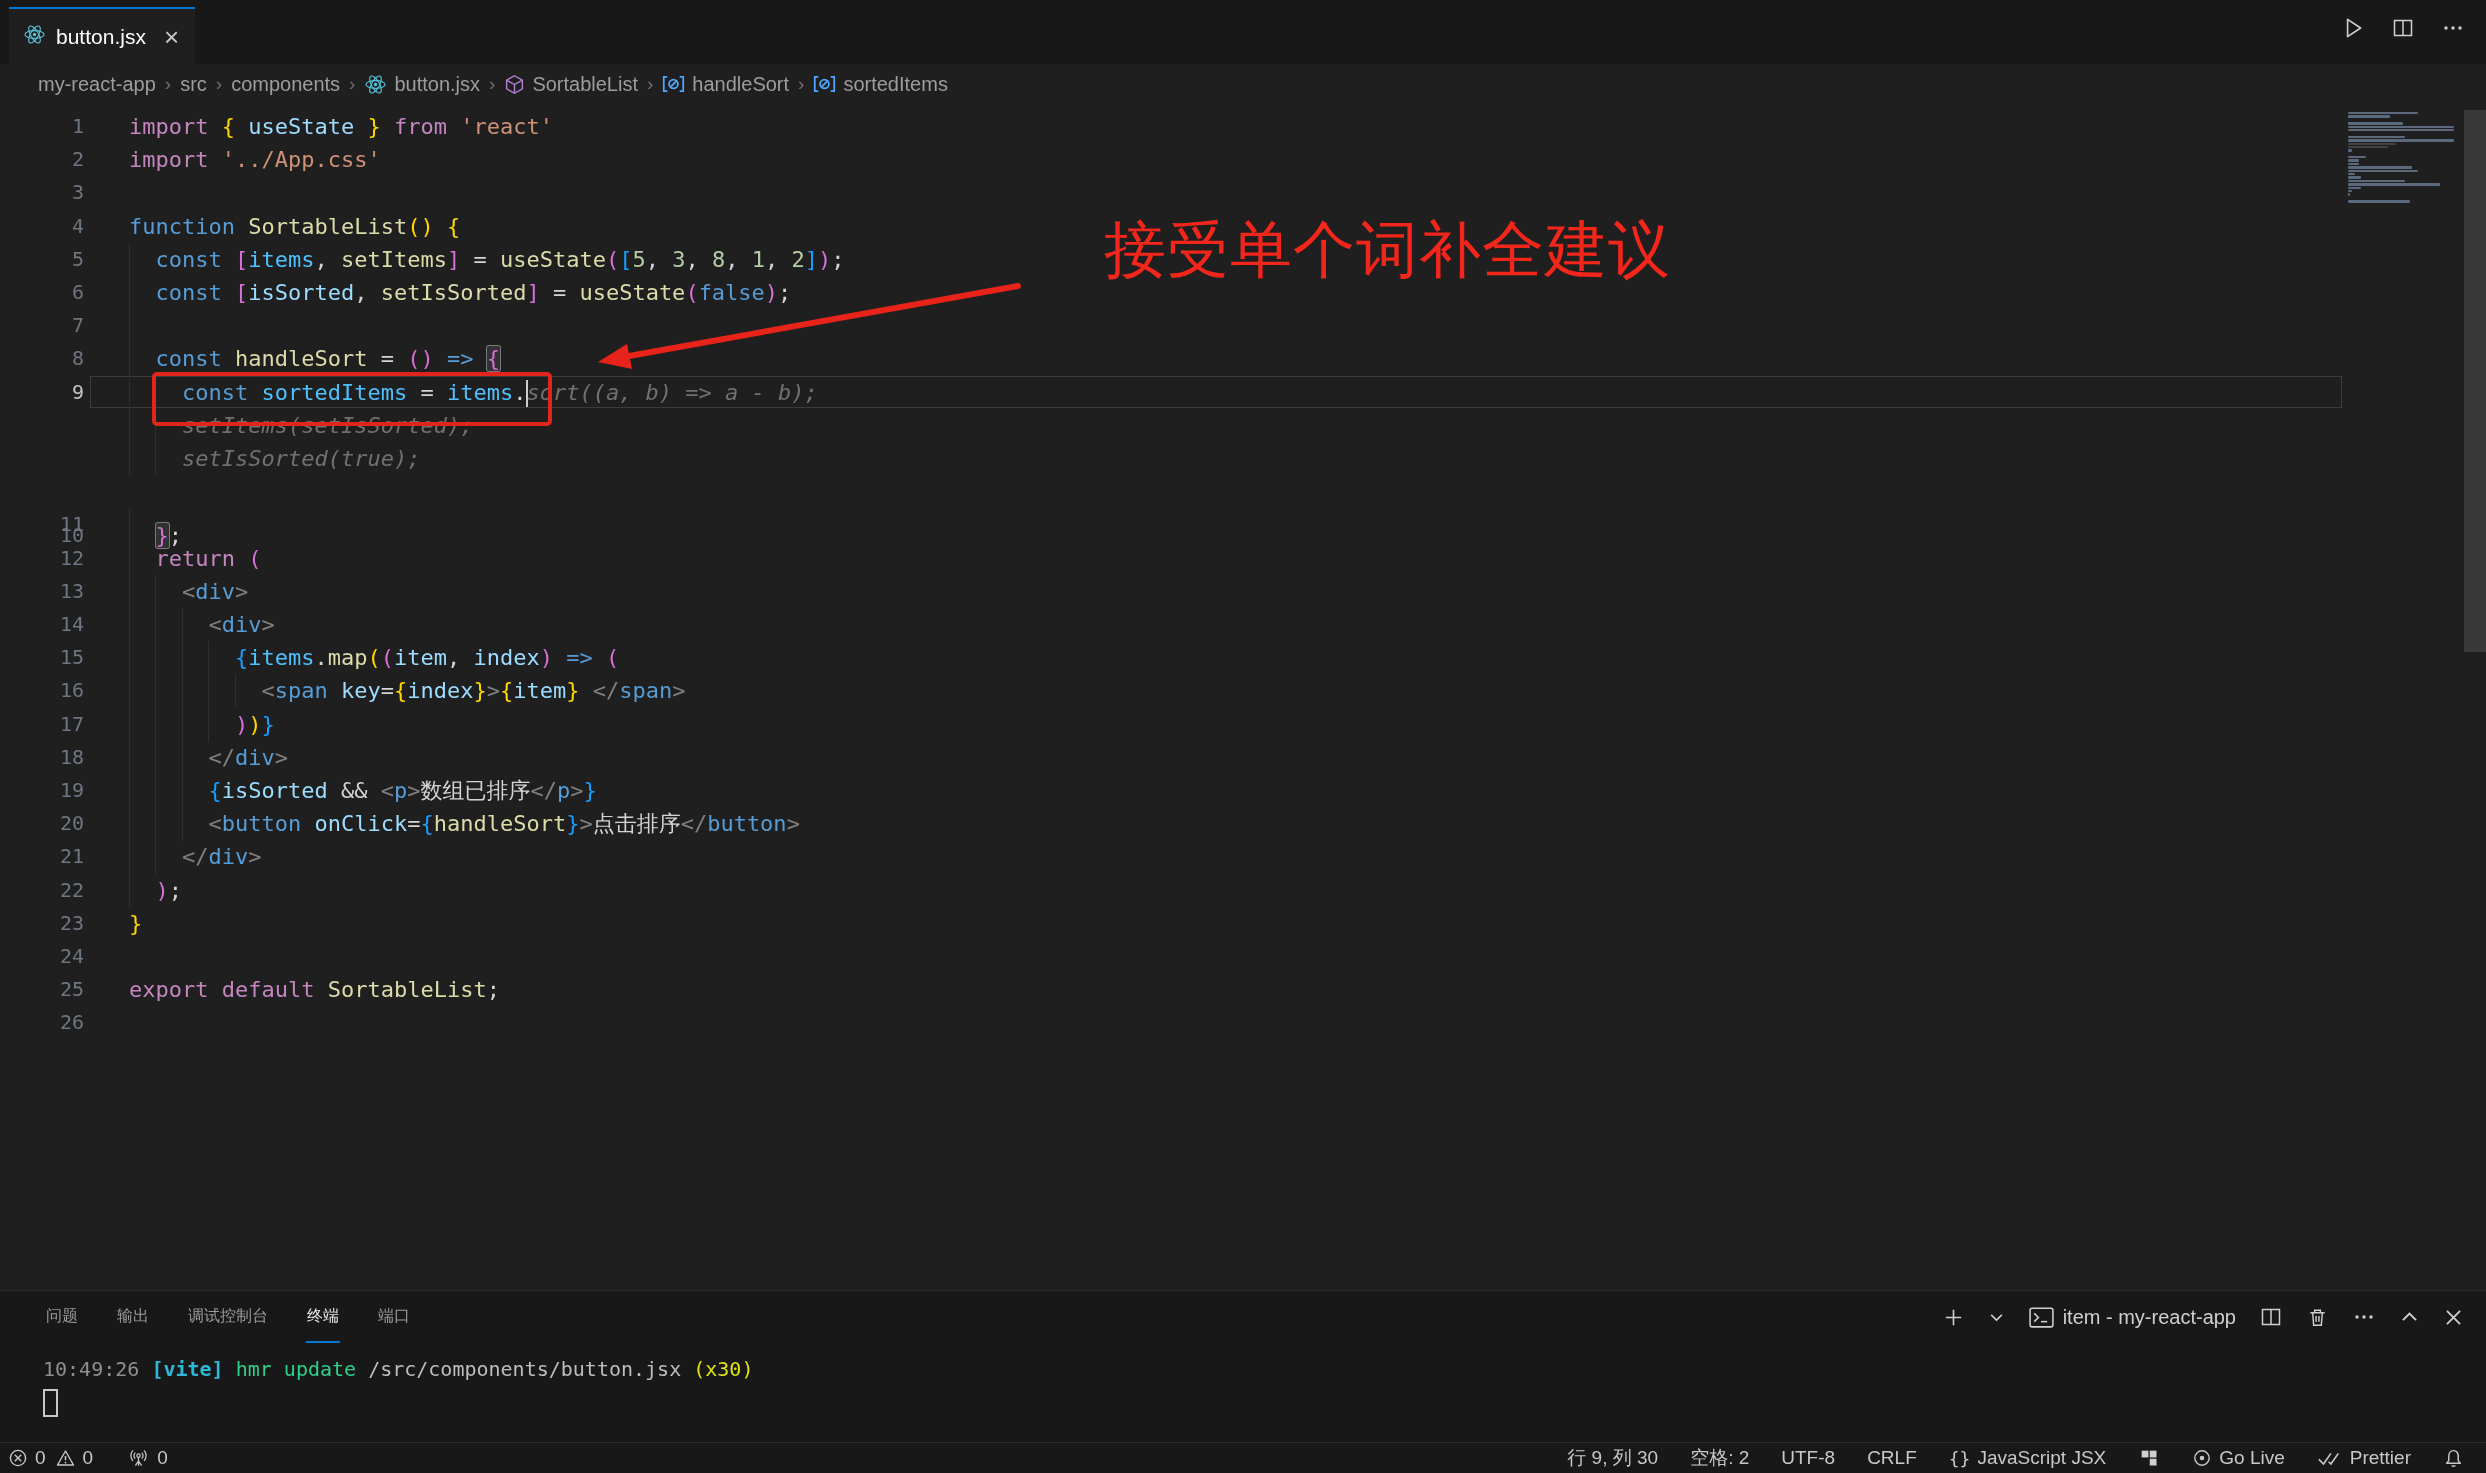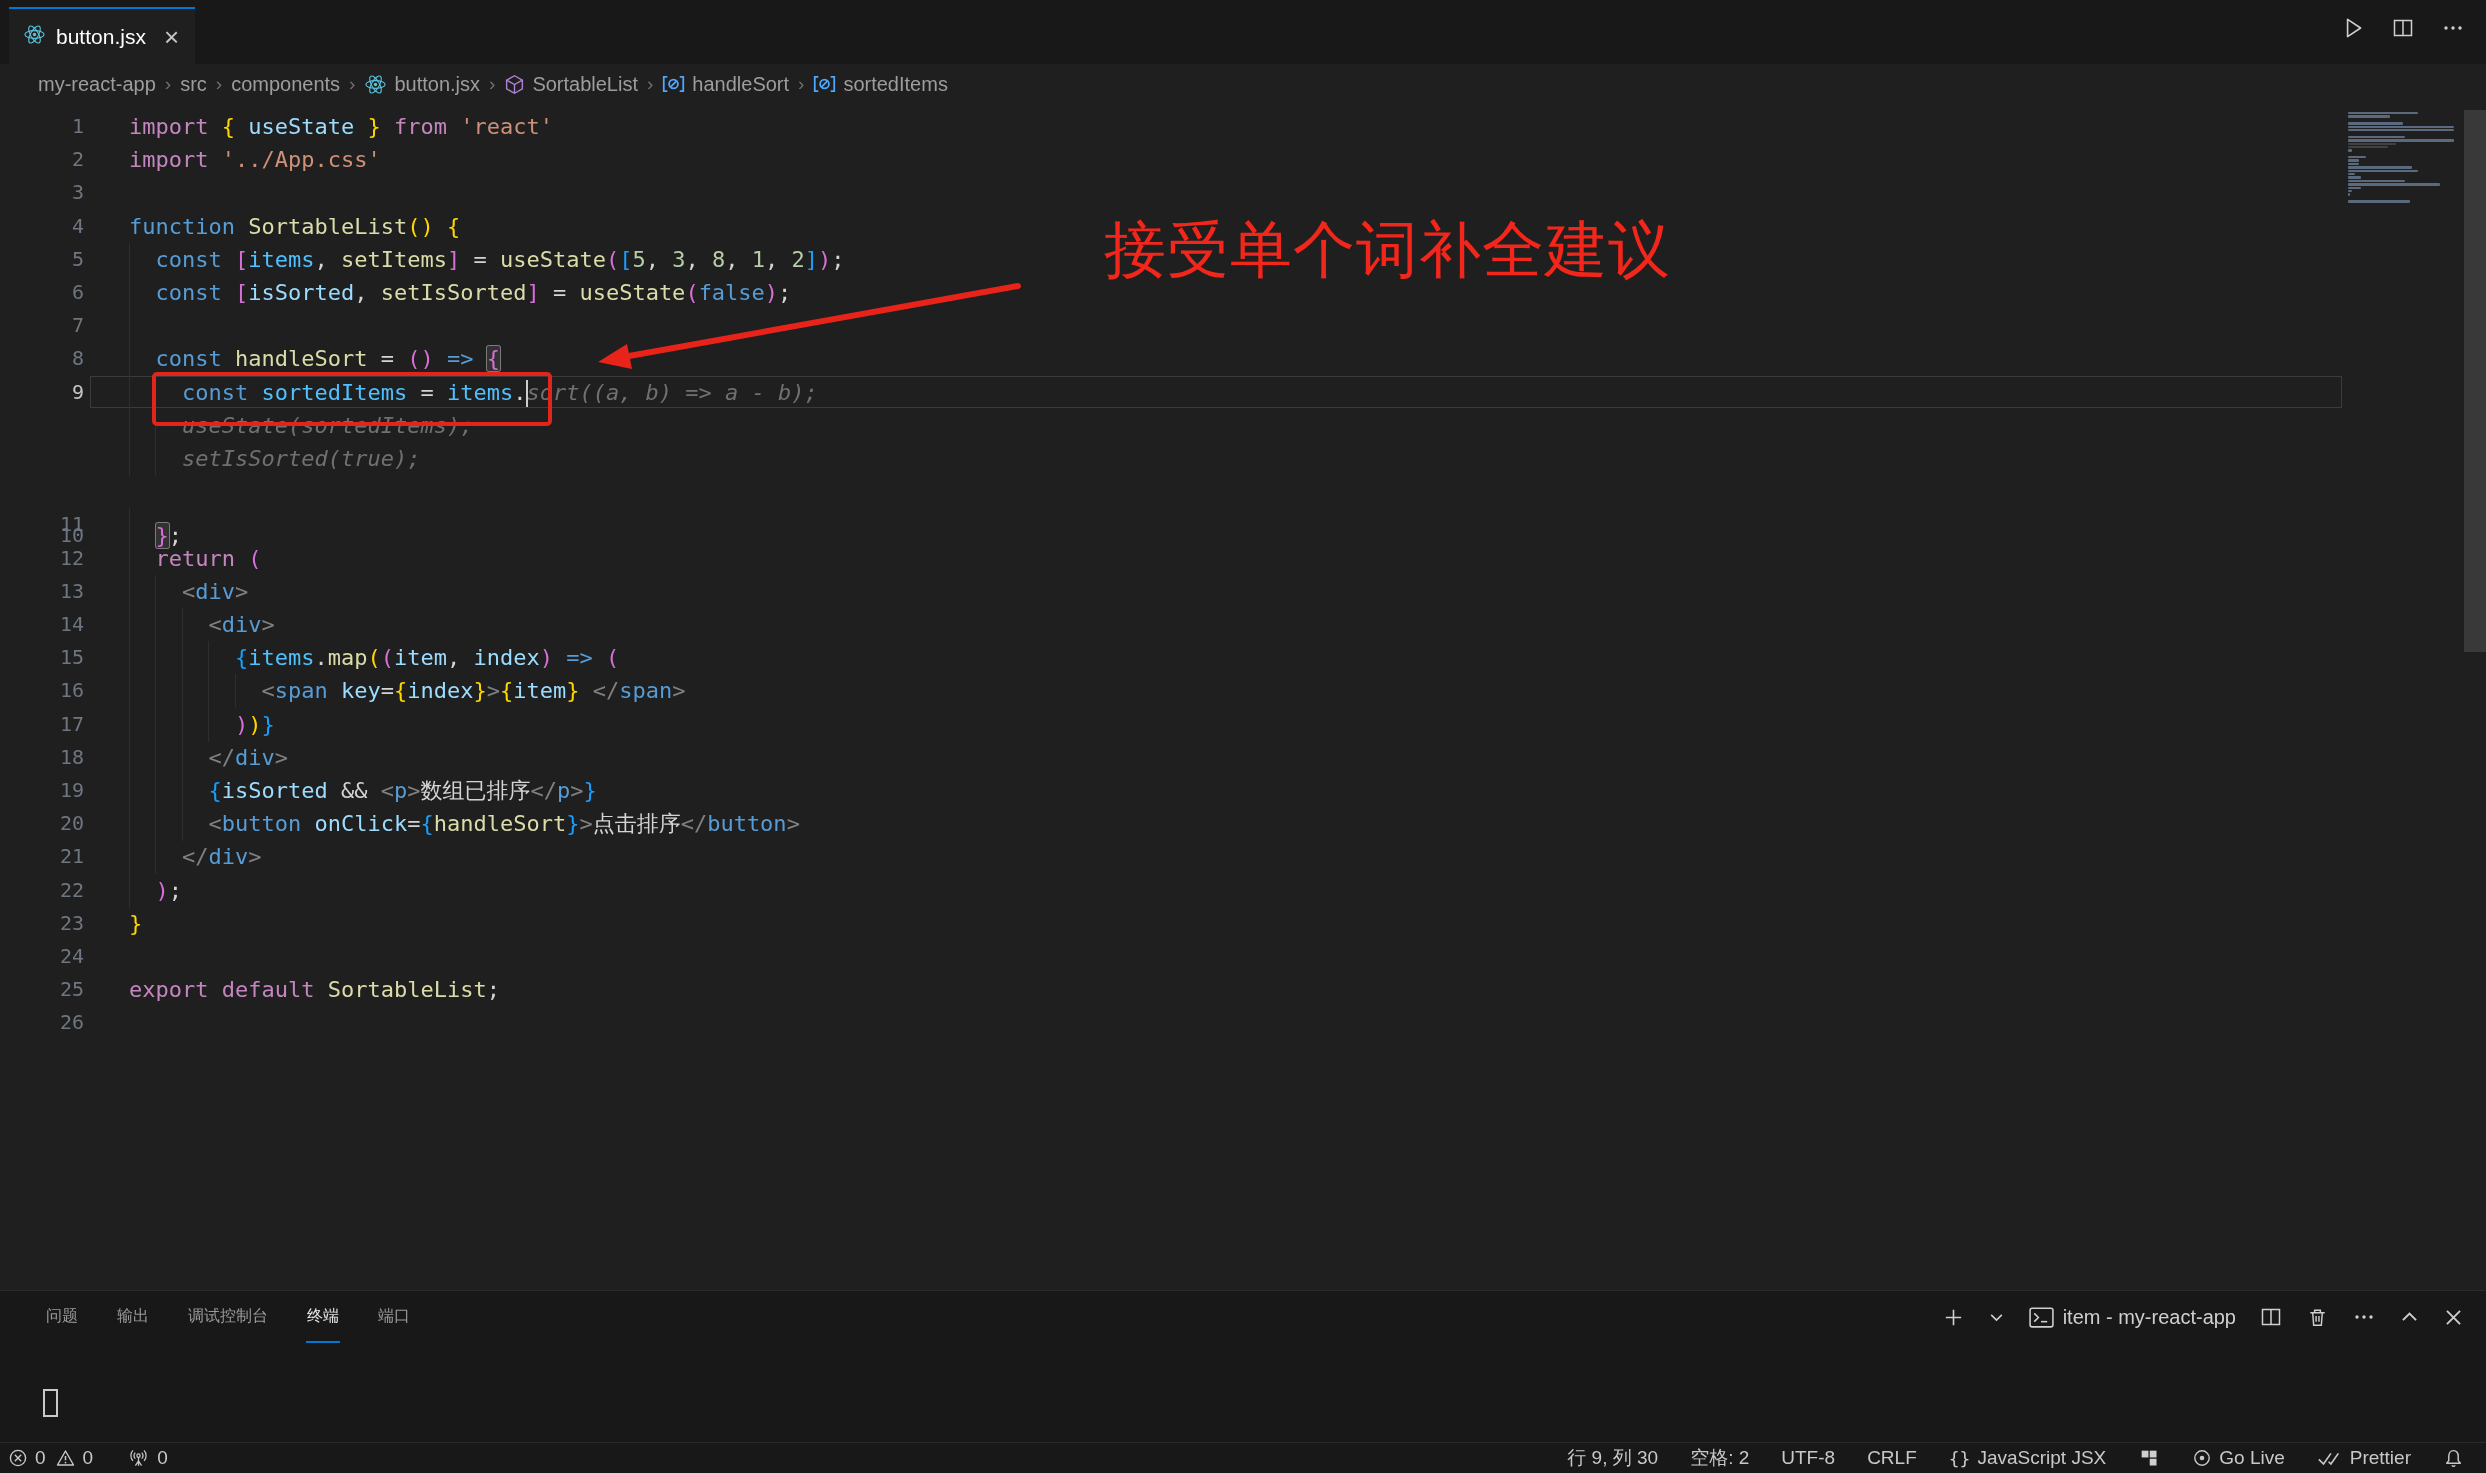--- a/index.html
+++ b/index.html
@@ -186,21 +186,21 @@
   <div id="rows">
       <div class="row" style="top: 6px;"><span class="ln">1</span><span class="code"><span class="tk-kw1">import</span><span class="tk-pl"> </span><span class="tk-b1">{</span><span class="tk-pl"> </span><span class="tk-var">useState</span><span class="tk-pl"> </span><span class="tk-b1">}</span><span class="tk-pl"> </span><span class="tk-kw1">from</span><span class="tk-pl"> </span><span class="tk-str">'react'</span></span></div>
       <div class="row" style="top: 39.2px;"><span class="ln">2</span><span class="code"><span class="tk-kw1">import</span><span class="tk-pl"> </span><span class="tk-str">'../App.css'</span></span></div>
       <div class="row" style="top: 72.4px;"><span class="ln">3</span><span class="code"></span></div>
       <div class="row" style="top: 105.6px;"><span class="ln">4</span><span class="code"><span class="tk-kw2">function</span><span class="tk-pl"> </span><span class="tk-fn">SortableList</span><span class="tk-b1">()</span><span class="tk-pl"> </span><span class="tk-b1">{</span></span></div>
       <div class="row" style="top: 138.8px;"><div class="guide" style="left: 129px;"></div><span class="ln">5</span><span class="code"><span class="tk-pl">  </span><span class="tk-kw2">const</span><span class="tk-pl"> </span><span class="tk-b2">[</span><span class="tk-cvar">items</span><span class="tk-pl">, </span><span class="tk-fn">setItems</span><span class="tk-b2">]</span><span class="tk-pl"> = </span><span class="tk-fn">useState</span><span class="tk-b2">(</span><span class="tk-b3">[</span><span class="tk-num">5</span><span class="tk-pl">, </span><span class="tk-num">3</span><span class="tk-pl">, </span><span class="tk-num">8</span><span class="tk-pl">, </span><span class="tk-num">1</span><span class="tk-pl">, </span><span class="tk-num">2</span><span class="tk-b3">]</span><span class="tk-b2">)</span><span class="tk-pl">;</span></span></div>
       <div class="row" style="top: 172px;"><div class="guide" style="left: 129px;"></div><span class="ln">6</span><span class="code"><span class="tk-pl">  </span><span class="tk-kw2">const</span><span class="tk-pl"> </span><span class="tk-b2">[</span><span class="tk-var">isSorted</span><span class="tk-pl">, </span><span class="tk-fn">setIsSorted</span><span class="tk-b2">]</span><span class="tk-pl"> = </span><span class="tk-fn">useState</span><span class="tk-b2">(</span><span class="tk-kw2">false</span><span class="tk-b2">)</span><span class="tk-pl">;</span></span></div>
       <div class="row" style="top: 205.2px;"><div class="guide" style="left: 129px;"></div><span class="ln">7</span><span class="code"></span></div>
       <div class="row" style="top: 238.4px;"><div class="guide" style="left: 129px;"></div><span class="ln">8</span><span class="code"><span class="tk-pl">  </span><span class="tk-kw2">const</span><span class="tk-pl"> </span><span class="tk-fn">handleSort</span><span class="tk-pl"> = </span><span class="tk-b2">()</span><span class="tk-pl"> </span><span class="tk-kw2">=&gt;</span><span class="tk-pl"> </span><span class="tk-b2 tk-mb">{</span></span></div>
       <div class="row cur" style="top: 271.6px;"><div class="hl"></div><div class="guide" style="left: 129px;"></div><div class="guide" style="left: 155.49px;"></div><span class="ln">9</span><span class="code"><span class="tk-pl">    </span><span class="tk-kw2">const</span><span class="tk-pl"> </span><span class="tk-cvar">sortedItems</span><span class="tk-pl"> = </span><span class="tk-cvar">items</span><span class="tk-pl">.</span><span class="tk-gh">sort((a, b) =&gt; a - b);</span></span></div>
-      <div class="row" style="top: 304.8px;"><div class="guide" style="left: 129px;"></div><div class="guide" style="left: 155.49px;"></div><span class="ln"></span><span class="code"><span class="tk-gh">    useState(sortedItems);</span></span></div>
+      <div class="row" style="top: 304.8px;"><div class="guide" style="left: 129px;"></div><div class="guide" style="left: 155.49px;"></div><span class="ln"></span><span class="code"><span class="tk-gh">    setItems(setIsSorted);</span></span></div>
       <div class="row" style="top: 338px; padding-left: 26px;"><div class="guide" style="left: 129px;"></div><div class="guide" style="left: 155.49px;"></div><span class="ln"></span><span class="code"><span class="tk-gh">    setIsSorted(true);</span></span></div>
       <div class="row" style="top: 371.2px; margin-top: 44px;"><div class="guide" style="left: 129px;"></div><span class="ln">10</span><span class="code"><span class="tk-pl">  </span><span class="tk-b2 tk-mb">}</span><span class="tk-pl">;</span></span></div>
       <div class="row" style="top: 404.4px;"><div class="guide" style="left: 129px;"></div><span class="ln">11</span><span class="code"></span></div>
       <div class="row" style="top: 437.6px;"><div class="guide" style="left: 129px;"></div><span class="ln">12</span><span class="code"><span class="tk-pl">  </span><span class="tk-kw1">return</span><span class="tk-pl"> </span><span class="tk-b2">(</span></span></div>
       <div class="row" style="top: 470.8px;"><div class="guide" style="left: 129px;"></div><div class="guide" style="left: 155.49px;"></div><span class="ln">13</span><span class="code"><span class="tk-pl">    </span><span class="tk-ang">&lt;</span><span class="tk-tag">div</span><span class="tk-ang">&gt;</span></span></div>
       <div class="row" style="top: 504px;"><div class="guide" style="left: 129px;"></div><div class="guide" style="left: 155.49px;"></div><div class="guide" style="left: 181.98px;"></div><span class="ln">14</span><span class="code"><span class="tk-pl">      </span><span class="tk-ang">&lt;</span><span class="tk-tag">div</span><span class="tk-ang">&gt;</span></span></div>
       <div class="row" style="top: 537.2px;"><div class="guide" style="left: 129px;"></div><div class="guide" style="left: 155.49px;"></div><div class="guide" style="left: 181.98px;"></div><div class="guide" style="left: 208.47px;"></div><span class="ln">15</span><span class="code"><span class="tk-pl">        </span><span class="tk-b3">{</span><span class="tk-cvar">items</span><span class="tk-pl">.</span><span class="tk-fn">map</span><span class="tk-b1">(</span><span class="tk-b2">(</span><span class="tk-var">item</span><span class="tk-pl">, </span><span class="tk-var">index</span><span class="tk-b2">)</span><span class="tk-pl"> </span><span class="tk-kw2">=&gt;</span><span class="tk-pl"> </span><span class="tk-b2">(</span></span></div>
       <div class="row" style="top: 570.4px;"><div class="guide" style="left: 129px;"></div><div class="guide" style="left: 155.49px;"></div><div class="guide" style="left: 181.98px;"></div><div class="guide" style="left: 208.47px;"></div><div class="guide" style="left: 234.96px;"></div><span class="ln">16</span><span class="code"><span class="tk-pl">          </span><span class="tk-ang">&lt;</span><span class="tk-tag">span</span><span class="tk-pl"> </span><span class="tk-var">key</span><span class="tk-pl">=</span><span class="tk-b1">{</span><span class="tk-var">index</span><span class="tk-b1">}</span><span class="tk-ang">&gt;</span><span class="tk-b1">{</span><span class="tk-var">item</span><span class="tk-b1">}</span><span class="tk-pl"> </span><span class="tk-ang">&lt;/</span><span class="tk-tag">span</span><span class="tk-ang">&gt;</span></span></div>
       <div class="row" style="top: 603.6px;"><div class="guide" style="left: 129px;"></div><div class="guide" style="left: 155.49px;"></div><div class="guide" style="left: 181.98px;"></div><div class="guide" style="left: 208.47px;"></div><span class="ln">17</span><span class="code"><span class="tk-pl">        </span><span class="tk-b2">)</span><span class="tk-b1">)</span><span class="tk-b3">}</span></span></div>
       <div class="row" style="top: 636.8px;"><div class="guide" style="left: 129px;"></div><div class="guide" style="left: 155.49px;"></div><div class="guide" style="left: 181.98px;"></div><span class="ln">18</span><span class="code"><span class="tk-pl">      </span><span class="tk-ang">&lt;/</span><span class="tk-tag">div</span><span class="tk-ang">&gt;</span></span></div>
@@ -323,20 +323,21 @@
         </span>
       </div>
       <div class="pa">
         <span style="display: inline-flex; align-items: center;">
           <svg width="21" height="21" viewBox="0 0 16 16">
             <path d="M3 3 L13 13 M13 3 L3 13" stroke="#cfcfcf" stroke-width="1.4"></path>
           </svg>
         </span>
       </div>
     </div>
+  <div class="term-line" id="term-line"><span class="tt-dim">10:49:26 </span><span class="tt-vite">[vite]</span><span class="tt-pl"> </span><span class="tt-ok">hmr update </span><span class="tt-path">/src/components/button.jsx </span><span class="tt-warn">(x30)</span></div>
   <div class="term-cursor"></div>
 </div>
 
 <div class="statusbar">
   <div class="sb-left" id="sb-left">
       <div class="sb-item">
         <span style="display: inline-flex; align-items: center;">
           <svg width="20" height="20" viewBox="0 0 20 20">
             <circle cx="10" cy="10" r="7.6" fill="none" stroke="#c8c8c8" stroke-width="1.4"></circle>
             <path d="M6.8 13.2 L13.2 6.8 M6.8 6.8 L13.2 13.2" stroke="#c8c8c8" stroke-width="1.4"></path>

